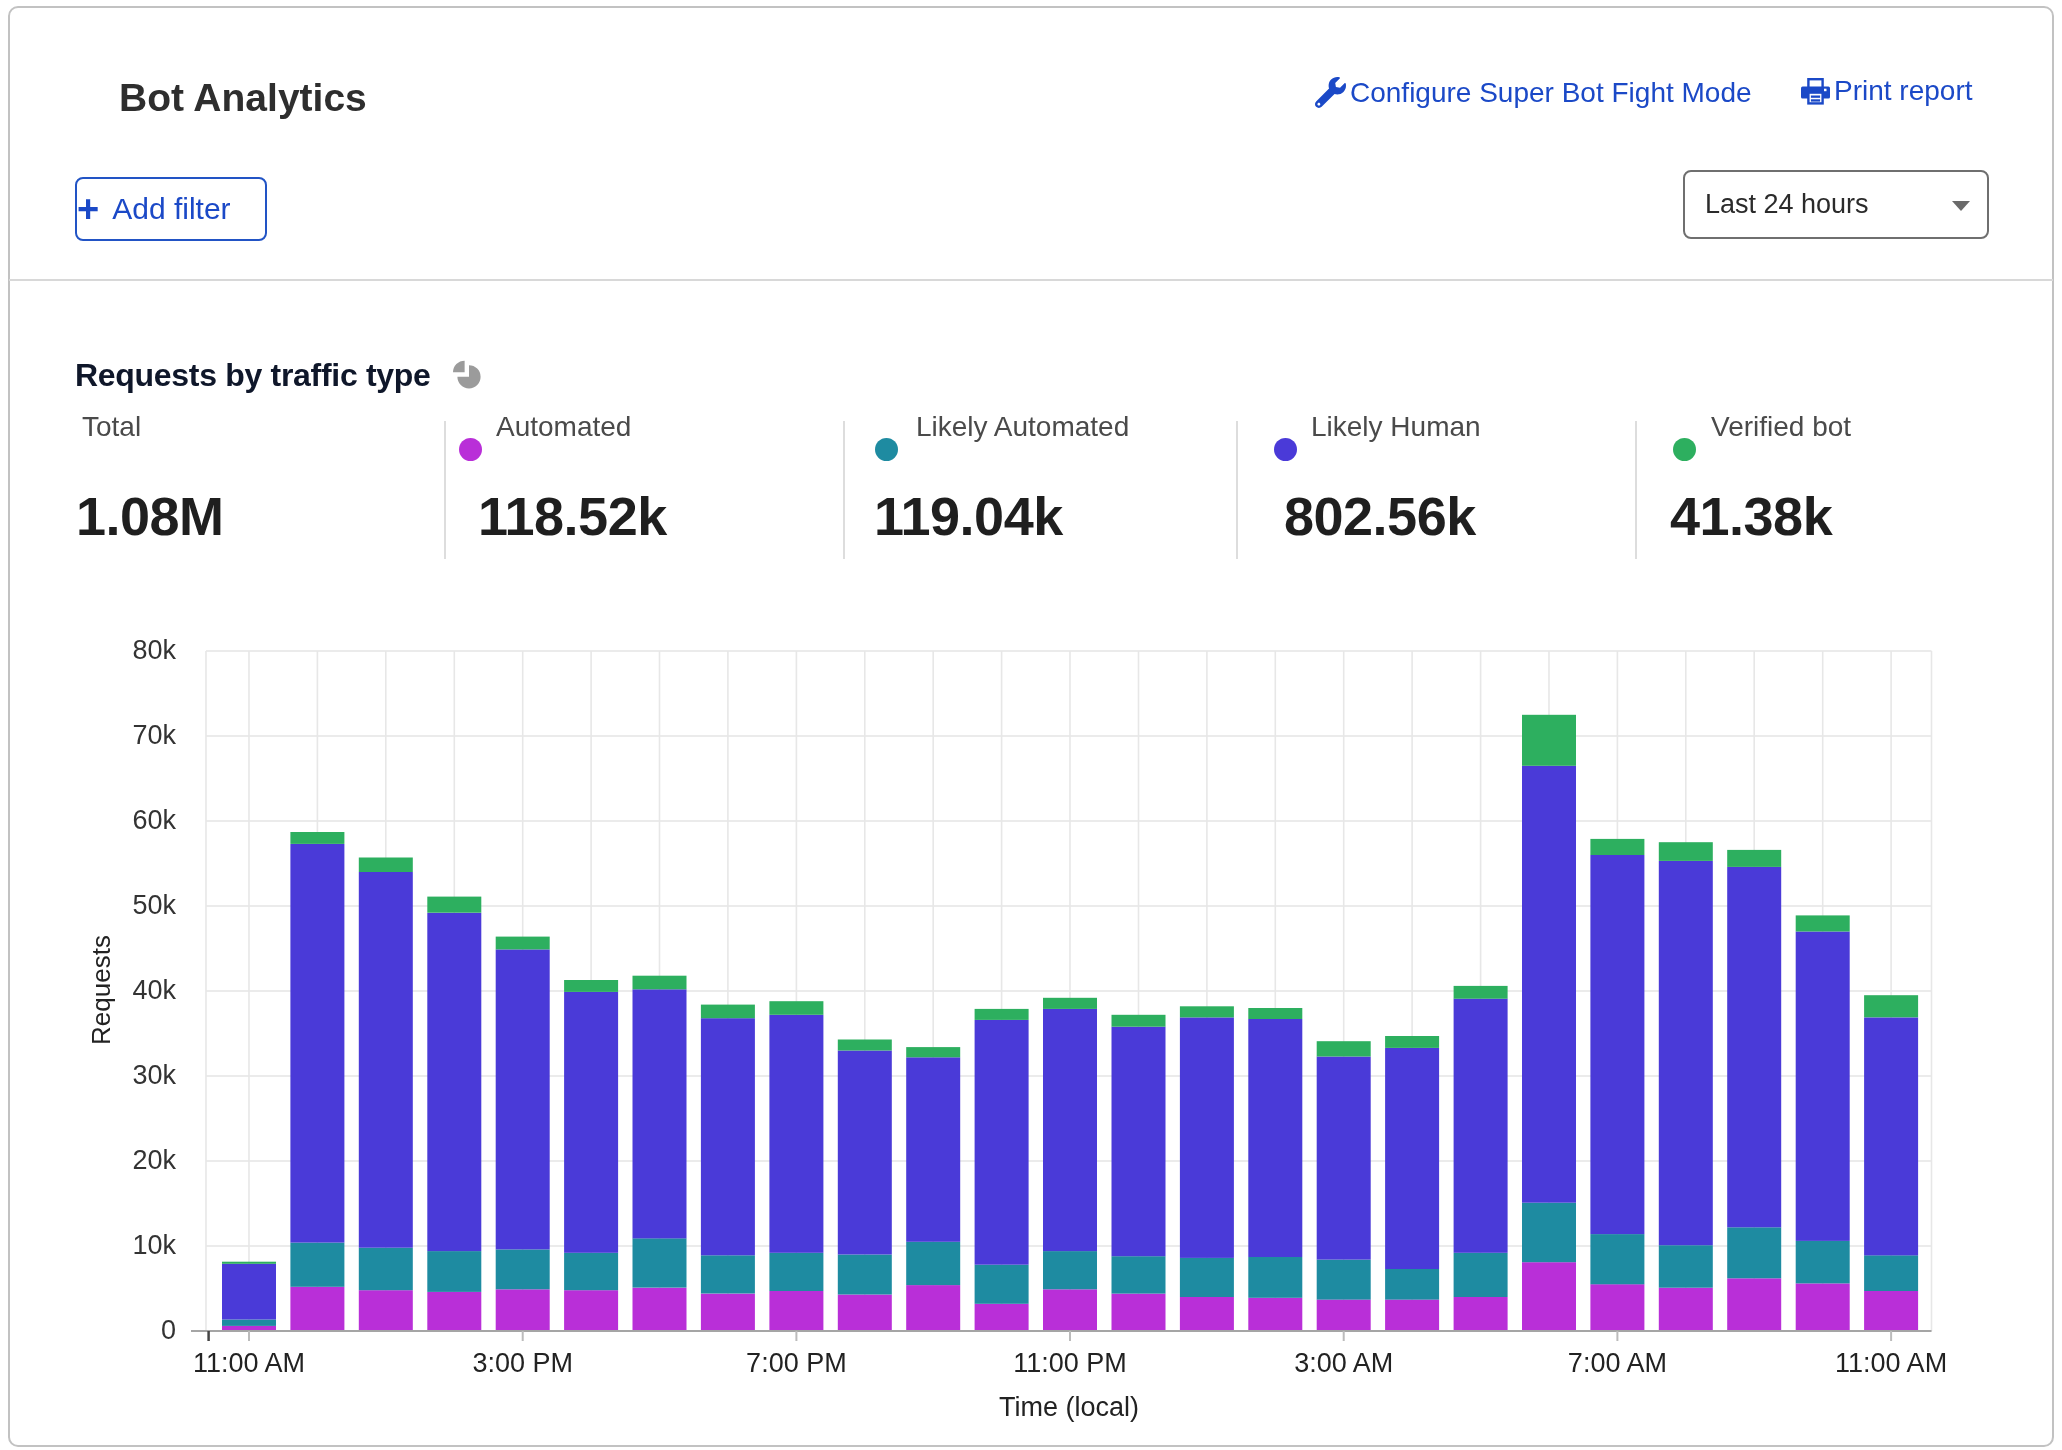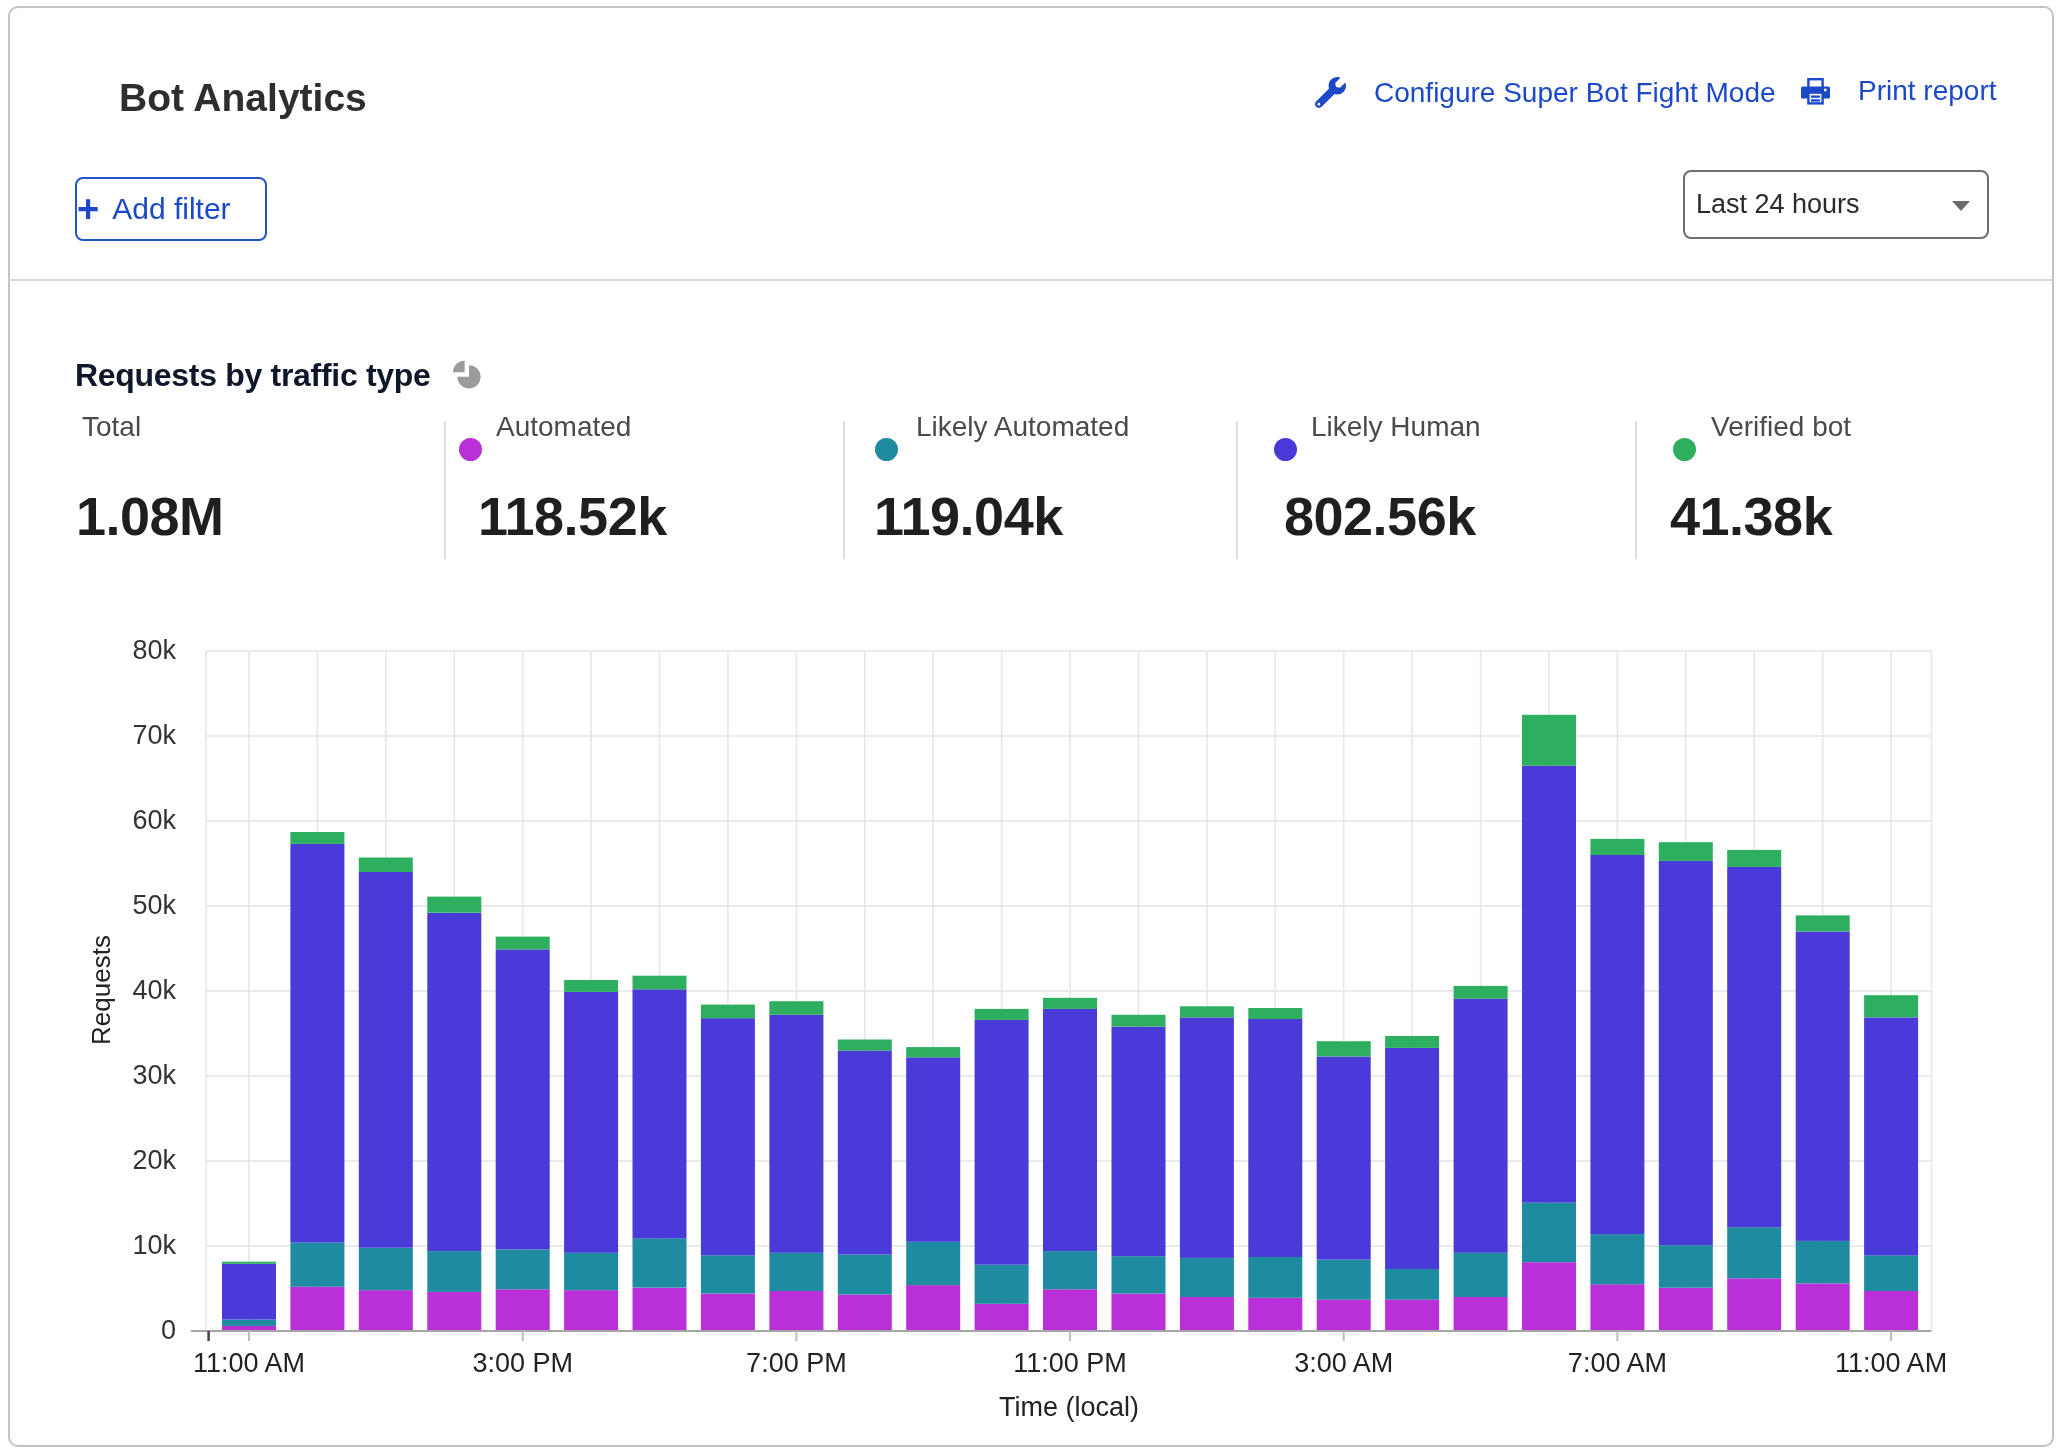--- a/index.html
+++ b/index.html
@@ -1,30 +1,30 @@
 <!DOCTYPE html>
 <html><head><meta charset="utf-8"><style>
 * { margin:0; padding:0; box-sizing:border-box; }
 html,body { width:2062px; height:1450px; background:#fff;
   font-family:"Liberation Sans",sans-serif; position:relative; overflow:hidden; }
 .card { position:absolute; left:8px; top:6px; width:2046px; height:1441px;
   border:2px solid #c2c2c2; border-radius:10px; background:#fff; }
 .hdivider { position:absolute; left:9px; top:279px; width:2044px; height:2px; background:#d8d8d8; }
 .title { position:absolute; left:75px; top:78px; font-size:39px; font-weight:bold;
   color:#2e2e2e; line-height:1;margin-left:44px; }
-.link { position:absolute; top:77px; display:flex; align-items:center; gap:28px;
+.link { position:absolute; top:77px; display:flex; align-items:center; gap:4px;
   color:#1b49c7; font-size:28px; line-height:1; }
 .btn { position:absolute; left:75px; top:177px; width:192px; height:64px;
   border:2.5px solid #2254c5; border-radius:8px; color:#1b49c7;
   display:flex; align-items:center; }
 .btn .plus { font-size:38px; font-weight:bold; line-height:0; margin-right:13px; }
 .btn .btxt { font-size:30px; line-height:1; }
 .select { position:absolute; left:1683px; top:170px; width:306px; height:69px;
   border:2px solid #6f6f6f; border-radius:8px; display:flex; align-items:center;
-  padding-left:11px; font-size:27px; color:#2b2b2b; }
+  padding-left:20px; font-size:27px; color:#2b2b2b; }
 .caret { position:absolute; right:17px; top:29px; width:0; height:0;
   border-left:9.5px solid transparent; border-right:9.5px solid transparent;
   border-top:10.5px solid #6a6a6a; }
 .h2 { position:absolute; left:75px; top:359px; font-size:32px; font-weight:bold;
   color:#0f172a; letter-spacing:-0.3px; line-height:1; }
 .pie { position:absolute; left:451px; top:359px; }
 .dot { position:absolute; top:438px; width:23px; height:23px; border-radius:50%; }
 .slabel { position:absolute; top:413px; font-size:28px; color:#4a4a4a; line-height:1; }
 .sval { position:absolute; top:489px; font-size:54px; font-weight:bold; color:#1f1f1f;
   line-height:1; letter-spacing:-0.5px;text-align:right; }

